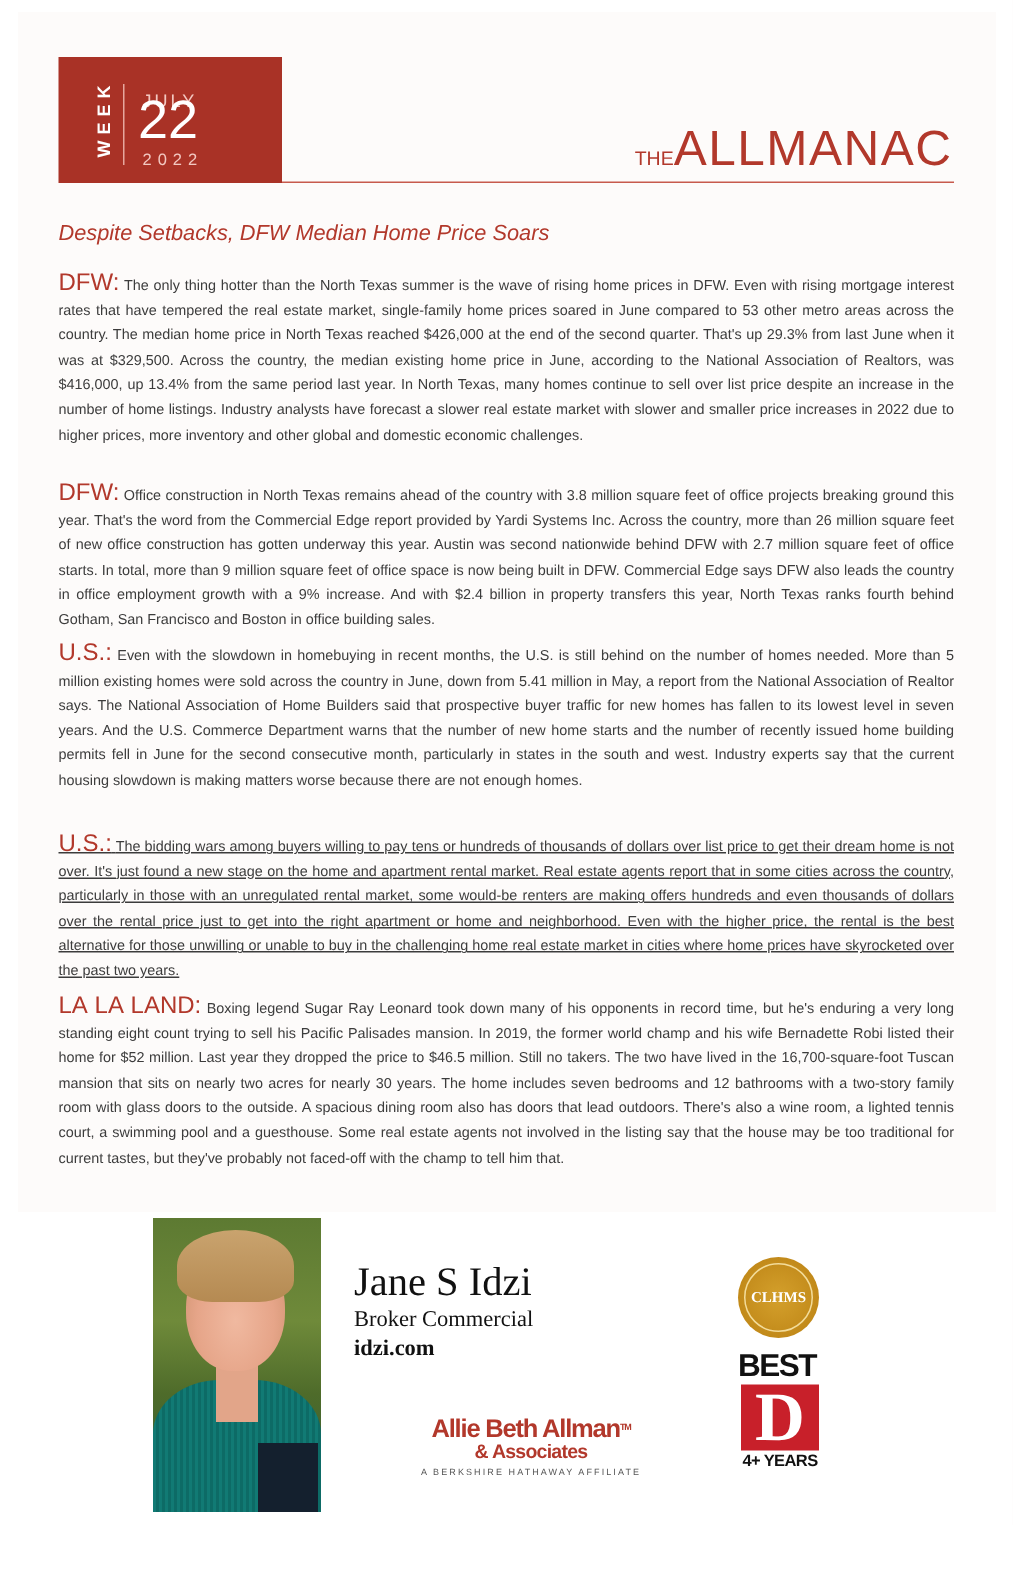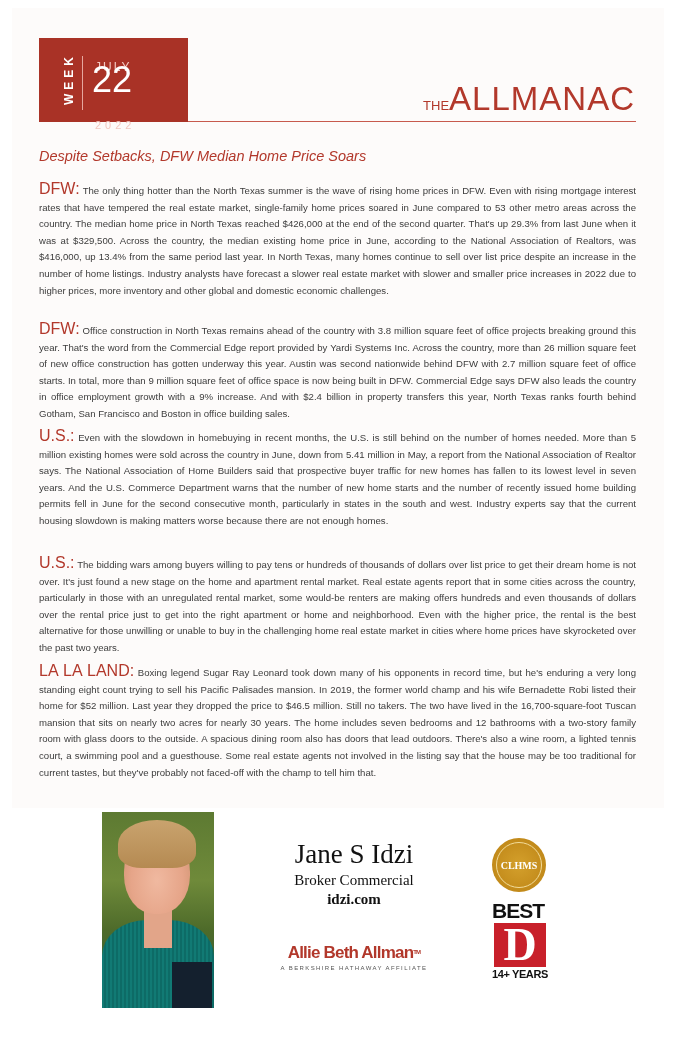--- a/index.html
+++ b/index.html
@@ -30,21 +30,20 @@
     position: absolute; left: 56px; top: 22px; color: #f3c8c1; font-size: 12px;
     letter-spacing: 2px;
   }
   .week-day {
     position: absolute; left: 53px; top: 24px; color: #fff; font-size: 36px;
     line-height: 36px; font-weight: normal;
   }
   .week-year {
     position: absolute; left: 56px; top: 63px; color: #f3c8c1; font-size: 11px;
     letter-spacing: 4px;
-    margin-top: 18px;
   }
   .brand {
     position: absolute; right: 40px; top: 80px; color: #b2382b;
     white-space: nowrap;
   }
   .brand .the { font-size: 13px; letter-spacing: 0px; }
   .brand .name { font-size: 33px; letter-spacing: 1px; }
   .brand-rule {
     position: absolute; left: 188px; top: 121px; width: 448px; height: 1px;
     background: #c75a4d;
@@ -82,21 +81,21 @@
   }
   .photo-neck {
     position: absolute; left: 42px; top: 96px; width: 28px; height: 40px;
     background: #e2a589;
   }
   .photo-top {
     position: absolute; left: 70px; top: 150px; width: 40px; height: 48px;
     background: #14202e;
   }
   .agent-card {
-    position: absolute; left: 236px; top: 838px; width: 236px; text-align: center;
+    position: absolute; left: 236px; top: 838px; width: 236px; text-align: left;
     font-family: "Liberation Serif", serif; color: #111;
   }
   .agent-name { font-size: 27px; line-height: 32px; }
   .agent-title { font-size: 15px; line-height: 20px; margin-top: 0px; }
   .agent-phone { font-size: 20px; font-weight: bold; line-height: 26px; white-space: nowrap; }
   .agent-phone .small { font-size: 16px; }
   .agent-site { font-size: 15px; line-height: 18px; font-weight: bold; }
   .firm {
     position: absolute; left: 236px; top: 944px; width: 236px; text-align: center;
   }
@@ -167,21 +166,21 @@
 <div class="article" style="top:322px;">
   <span class="lead">DFW:</span>
   <span>Office construction in North Texas remains ahead of the country with 3.8 million square feet of office projects breaking ground this year. That's the word from the Commercial Edge report provided by Yardi Systems Inc. Across the country, more than 26 million square feet of new office construction has gotten underway this year. Austin was second nationwide behind DFW with 2.7 million square feet of office starts. In total, more than 9 million square feet of office space is now being built in DFW. Commercial Edge says DFW also leads the country in office employment growth with a 9% increase. And with $2.4 billion in property transfers this year, North Texas ranks fourth behind Gotham, San Francisco and Boston in office building sales.</span>
 </div>
 
 <div class="article" style="top:429px;">
   <span class="lead">U.S.:</span>
   <span>Even with the slowdown in homebuying in recent months, the U.S. is still behind on the number of homes needed. More than 5 million existing homes were sold across the country in June, down from 5.41 million in May, a report from the National Association of Realtor says. The National Association of Home Builders said that prospective buyer traffic for new homes has fallen to its lowest level in seven years. And the U.S. Commerce Department warns that the number of new home starts and the number of recently issued home building permits fell in June for the second consecutive month, particularly in states in the south and west. Industry experts say that the current housing slowdown is making matters worse because there are not enough homes.</span>
 </div>
 
-<div class="article" style="top:556px;">
+<div class="article" style="top:556px;text-decoration:underline;">
   <span class="lead">U.S.:</span>
   <span>The bidding wars among buyers willing to pay tens or hundreds of thousands of dollars over list price to get their dream home is not over. It's just found a new stage on the home and apartment rental market. Real estate agents report that in some cities across the country, particularly in those with an unregulated rental market, some would-be renters are making offers hundreds and even thousands of dollars over the rental price just to get into the right apartment or home and neighborhood. Even with the higher price, the rental is the best alternative for those unwilling or unable to buy in the challenging home real estate market in cities where home prices have skyrocketed over the past two years.</span>
 </div>
 
 <div class="article" style="top:664px;">
   <span class="lead">LA LA LAND:</span>
   <span>Boxing legend Sugar Ray Leonard took down many of his opponents in record time, but he's enduring a very long standing eight count trying to sell his Pacific Palisades mansion. In 2019, the former world champ and his wife Bernadette Robi listed their home for $52 million. Last year they dropped the price to $46.5 million. Still no takers. The two have lived in the 16,700-square-foot Tuscan mansion that sits on nearly two acres for nearly 30 years. The home includes seven bedrooms and 12 bathrooms with a two-story family room with glass doors to the outside. A spacious dining room also has doors that lead outdoors. There's also a wine room, a lighted tennis court, a swimming pool and a guesthouse. Some real estate agents not involved in the listing say that the house may be too traditional for current tastes, but they've probably not faced-off with the champ to tell him that.</span>
 </div>
 
 <div class="agent-photo">
@@ -193,25 +192,26 @@
 </div>
 
 <div class="agent-card">
   <div class="agent-name">Jane S Idzi</div>
   <div class="agent-title">Broker Commercial</div>
   <div class="agent-site">idzi.com</div>
 </div>
 
 <div class="firm">
   <div class="firm-name"><span>Allie Beth Allman</span><sup>TM</sup></div>
+  <div class="firm-sub">&amp; Associates</div>
   <div class="firm-affiliate">A BERKSHIRE HATHAWAY AFFILIATE</div>
 </div>
 
 <div class="clhms">
   <div class="clhms-ring"></div>
   <span class="clhms-text">CLHMS</span>
 </div>
 
 <div class="best-label">BEST</div>
 <div class="best-d">
   <span>D</span>
 </div>
-<div class="best-years">14+ YEARS</div>
+<div class="best-years">4+ YEARS</div>
 
 </body></html>

